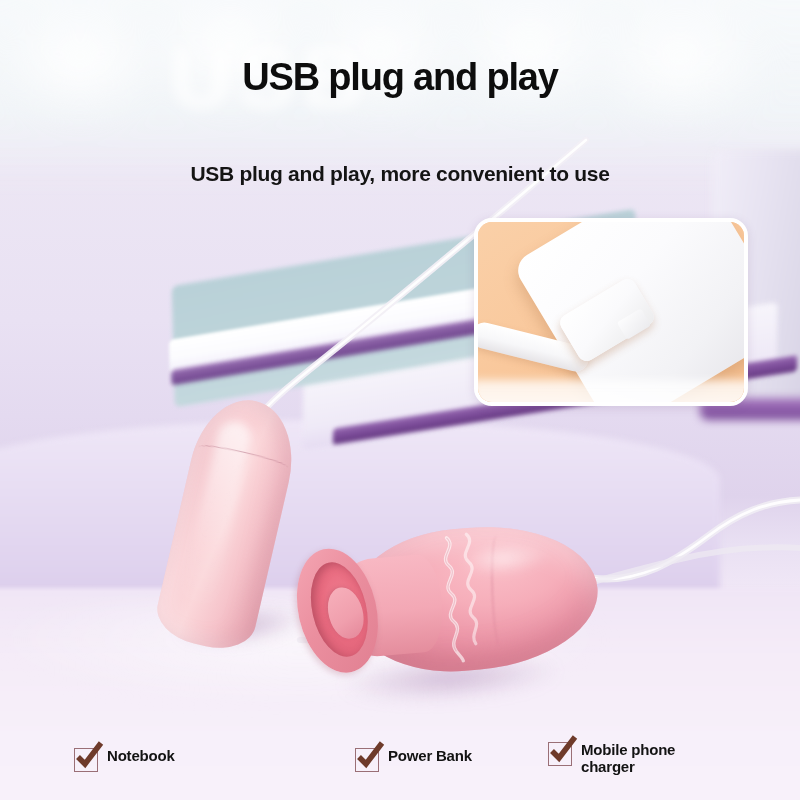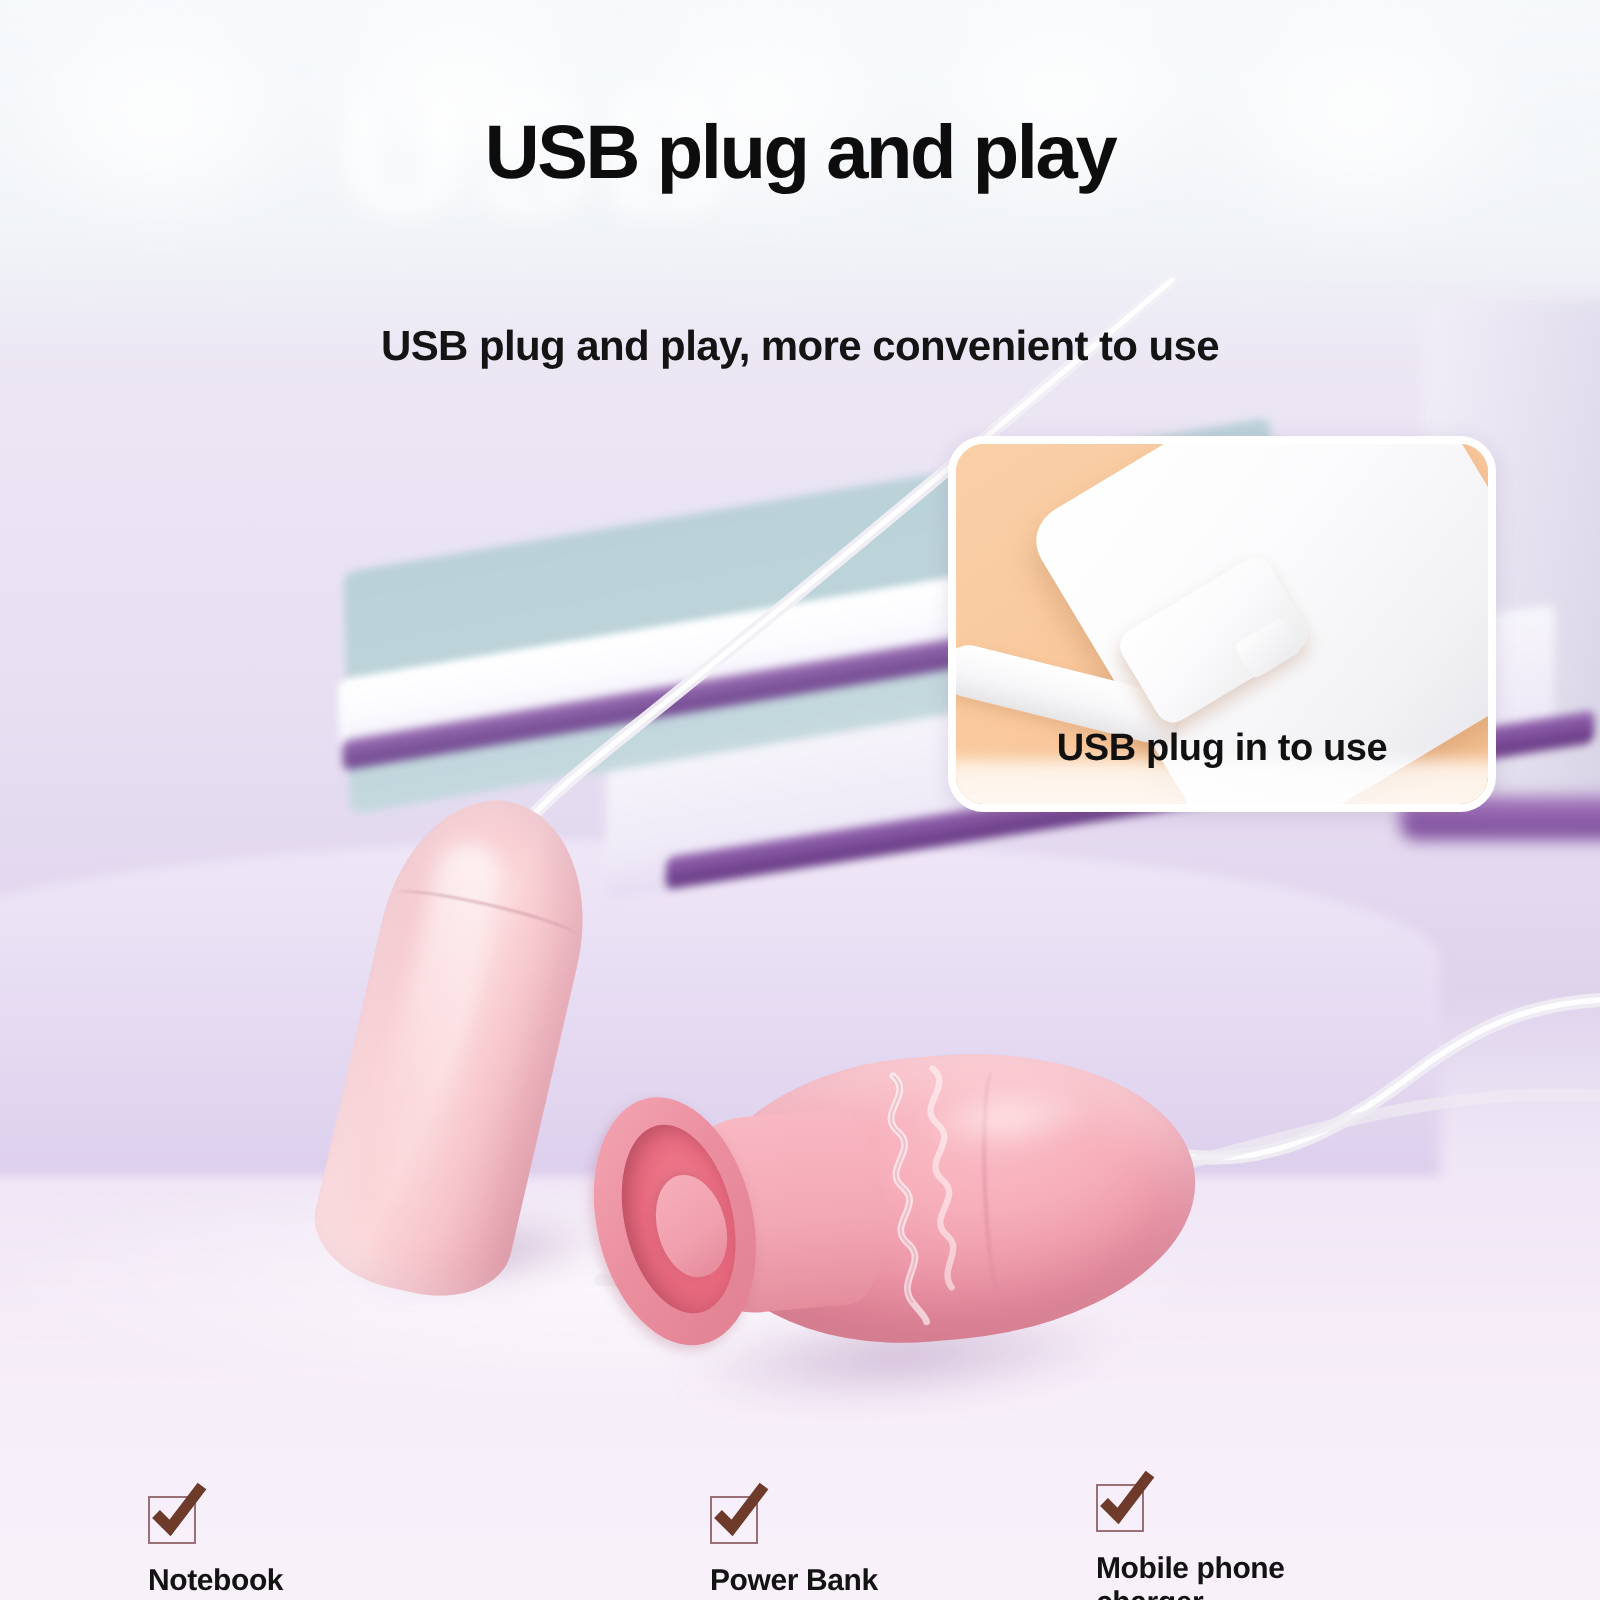--- a/index.html
+++ b/index.html
@@ -358,21 +358,20 @@
   .features {
     position: absolute;
     left: 0; top: 738px;
     width: 800px; height: 56px;
   }
   .feature {
     position: absolute;
     display: flex;
     align-items: flex-start;
     gap: 9px;
-    flex-direction: column;
   }
   .f1 { left: 74px; top: 8px; }
   .f2 { left: 308px; top: 8px; margin-left: 47px; }
   .f3 { left: 548px; top: 2px; }
   .checkbox {
     position: relative;
     width: 22px; height: 22px;
     border: 1.6px solid #9a6f76;
     background: transparent;
     flex: 0 0 auto;
@@ -462,21 +461,20 @@
   </div>
 
   <div class="inset">
     <div class="inset-peach"></div>
     <div class="inset-device"></div>
     <div class="inset-device-port"></div>
     <div class="inset-cable"></div>
     <div class="inset-plug-head"></div>
     <div class="inset-plug-tip"></div>
     <div class="inset-bottom-white"></div>
-    <div class="inset-caption">USB plug in to use</div>
   </div>
 
   <div class="headline">USB plug and play</div>
   <div class="subheadline">USB plug and play, more convenient to use</div>
 
   <div class="features">
 
     <div class="feature f1">
       <span class="checkbox">
         <svg class="checkmark" viewBox="0 0 30 28">

